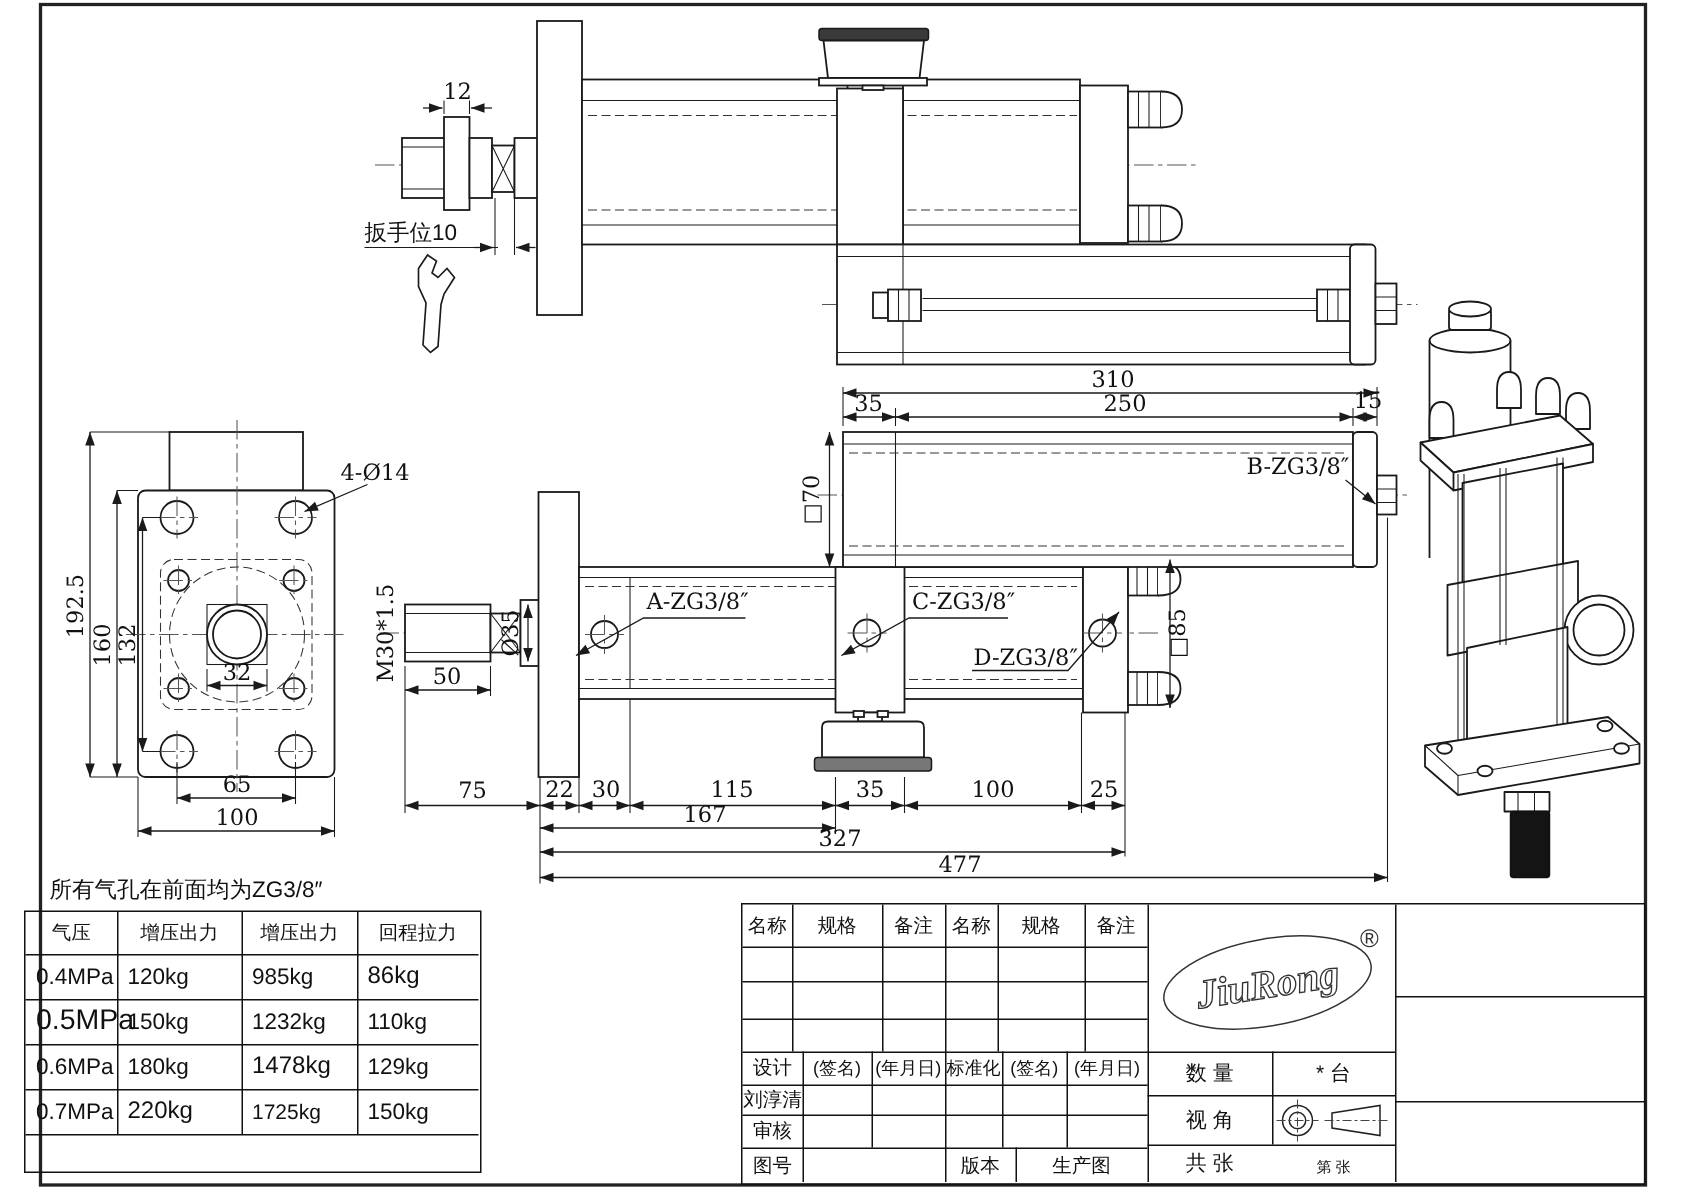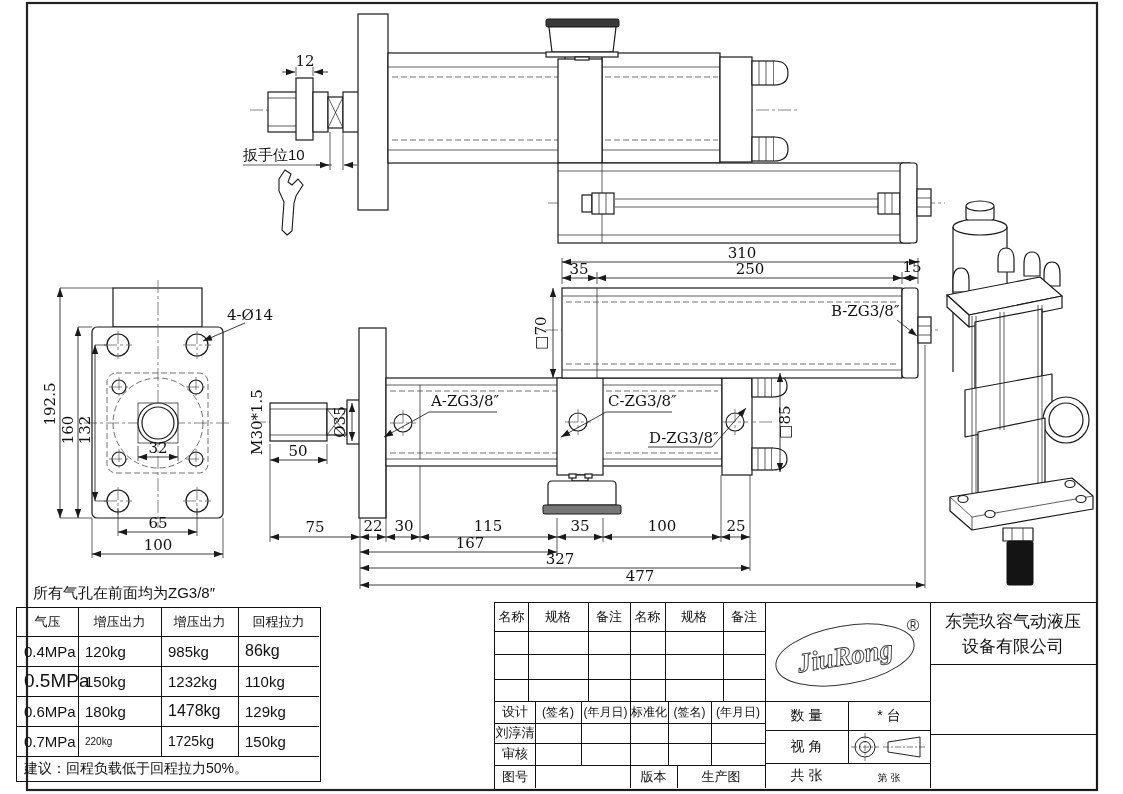--- a/index.html
+++ b/index.html
@@ -299,24 +299,23 @@
   <div class="cell left" style="left:221px;top:28px;width:81px;height:30px;font-size:16px">86kg</div>
   <div class="cell left" style="left:0;top:58px;width:61px;height:30px;font-size:19px">0.5MPa</div>
   <div class="cell left" style="left:61px;top:58px;width:83px;height:30px;font-size:15px">150kg</div>
   <div class="cell left" style="left:144px;top:58px;width:77px;height:30px;font-size:15px">1232kg</div>
   <div class="cell left" style="left:221px;top:58px;width:81px;height:30px;font-size:15px">110kg</div>
   <div class="cell left" style="left:0;top:88px;width:61px;height:30px;font-size:15px">0.6MPa</div>
   <div class="cell left" style="left:61px;top:88px;width:83px;height:30px;font-size:15px">180kg</div>
   <div class="cell left" style="left:144px;top:88px;width:77px;height:30px;font-size:16px">1478kg</div>
   <div class="cell left" style="left:221px;top:88px;width:81px;height:30px;font-size:15px">129kg</div>
   <div class="cell left" style="left:0;top:118px;width:61px;height:30px;font-size:15px">0.7MPa</div>
-  <div class="cell left" style="left:61px;top:118px;width:83px;height:30px;font-size:10px">220kg</div>
+  <div class="cell left" style="left:61px;top:118px;width:83px;height:30px;font-size:16px">220kg</div>
   <div class="cell left" style="left:144px;top:118px;width:77px;height:30px;font-size:14px">1725kg</div>
   <div class="cell left" style="left:221px;top:118px;width:81px;height:30px;font-size:15px">150kg</div>
-  <div class="cell left" style="left:0;top:148px;width:302px;height:25px;font-size:14px">建议：回程负载低于回程拉力50%。</div>
 </div>
 
 <div class="ttl">
 
   <div class="vl" style="left:33px;top:0;height:98px"></div>
   <div class="vl" style="left:93px;top:0;height:98px"></div>
   <div class="vl" style="left:170px;top:0;height:98px"></div>
   <div class="vl" style="left:228px;top:0;height:98px"></div>
   <div class="vl" style="left:135px;top:0;height:185px"></div>
   <div class="vl" style="left:270px;top:0;height:185px"></div>
@@ -369,19 +368,15 @@
   <svg class="abs" style="left:353px;top:127px" width="82" height="33">
     <circle cx="17" cy="17" r="10" fill="none" stroke="#222" stroke-width="1"></circle>
     <circle cx="17" cy="17" r="5.5" fill="none" stroke="#222" stroke-width="1"></circle>
     <path d="M3 17 H31 M17 3 V31" stroke="#444" stroke-width="0.7" stroke-dasharray="6 2 2 2" fill="none"></path>
     <polygon points="40,12 72,7 72,27 40,22" fill="none" stroke="#222" stroke-width="1"></polygon>
     <path d="M35 17 H77" stroke="#444" stroke-width="0.7" stroke-dasharray="6 2 2 2" fill="none"></path>
   </svg>
   <div class="cell" style="left:270px;top:160px;width:83px;height:25px;font-size:14px">共 张</div>
   <div class="cell" style="left:353px;top:160px;width:82px;height:30px;font-size:10px">第 张</div>
 
-  <div class="abs" style="left:435px;top:6px;width:166px;text-align:center;font-size:17px;line-height:25px">
-    <div>东莞玖容气动液压</div>
-    <div>设备有限公司</div>
-  </div>
 </div>
 
 </div>
 
 </body></html>

